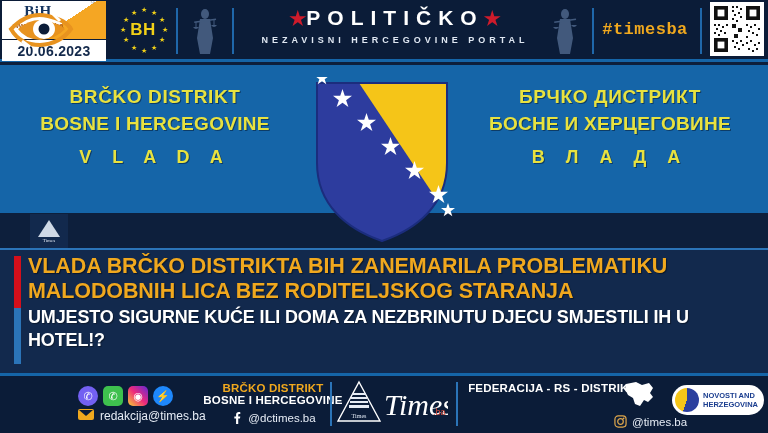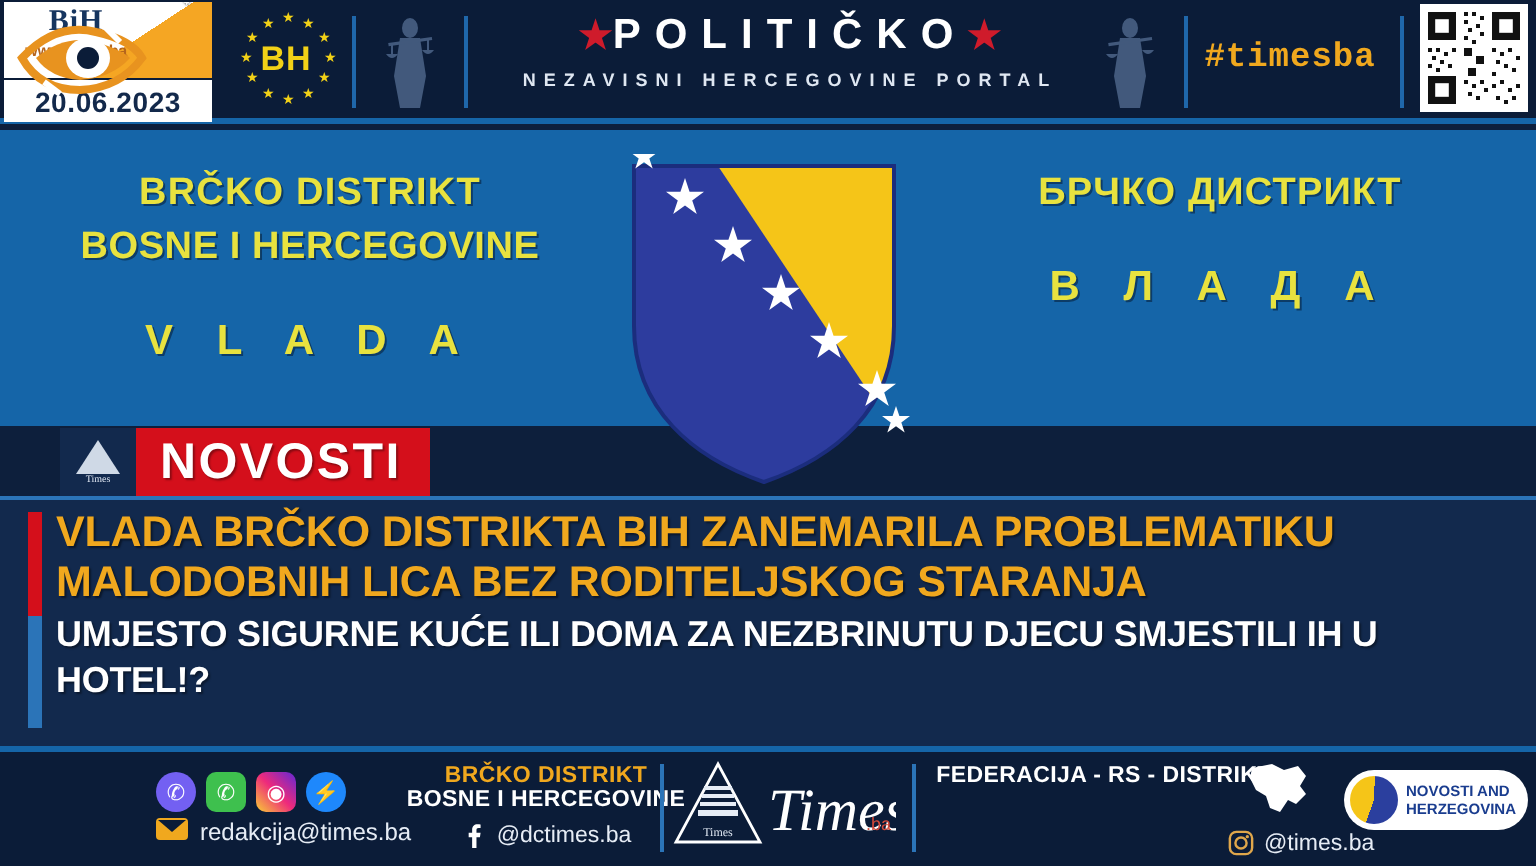--- a/index.html
+++ b/index.html
@@ -99,21 +99,21 @@
     color: #e8e23f;
     text-shadow: 1px 1px 0 #0c3c68;
   }
   .gov-right {
     position: absolute; left: 470px; top: 18px; width: 280px; text-align: center;
     color: #e8e23f;
     text-shadow: 1px 1px 0 #0c3c68;
   }
   .gov-l1 { font-size: 19px; font-weight: bold; letter-spacing: .6px; line-height: 27px; }
   .gov-l2 { font-size: 19px; font-weight: bold; letter-spacing: .3px; line-height: 27px; }
-  .gov-l3 { font-size: 21px; font-weight: bold; letter-spacing: 8px; line-height: 32px; margin-top: 18px; }
+  .gov-l3 { font-size: 18px; font-weight: bold; letter-spacing: 8px; line-height: 32px; margin-top: 4px; }
   .coat {
     position: absolute; left: 309px; top: 12px; width: 146px; height: 170px;
   }
 
   
   .novosti-row {
     position: absolute; left: 30px; top: 214px; height: 34px;
     display: flex; align-items: stretch; z-index: 6;
   }
   .novosti-logo {
@@ -383,30 +383,30 @@
             </g>
           <g transform="translate(132,126) scale(.7)">
               <polygon points="10,0 12.4,7.2 20,7.2 13.8,11.8 16.2,19 10,14.5 3.8,19 6.2,11.8 0,7.2 7.6,7.2"></polygon>
             </g>
         </g>
       </svg>
     </div>
 
     <div class="gov-right">
       <div class="gov-l1">БРЧКО ДИСТРИКТ</div>
+      <div class="gov-l2">БОСНЕ И ХЕРЦЕГОВИНЕ</div>
       <div class="gov-l3">В Л А Д А</div>
     </div>
   </div>
 
   <div class="novosti-row">
     <div class="novosti-logo">
       <div class="tri-mark"></div>
       <div class="tm-label">Times</div>
     </div>
-    <div class="novosti-label">NOVOSTI</div>
   </div>
 
   <div class="headline-zone">
     <div class="accent-bar">
       <div class="red"></div>
       <div class="blue"></div>
     </div>
     <div class="headline">VLADA BRČKO DISTRIKTA BIH ZANEMARILA PROBLEMATIKU MALODOBNIH LICA BEZ RODITELJSKOG STARANJA</div>
     <div class="subheadline">UMJESTO SIGURNE KUĆE ILI DOMA ZA NEZBRINUTU DJECU SMJESTILI IH U HOTEL!?</div>
   </div>

